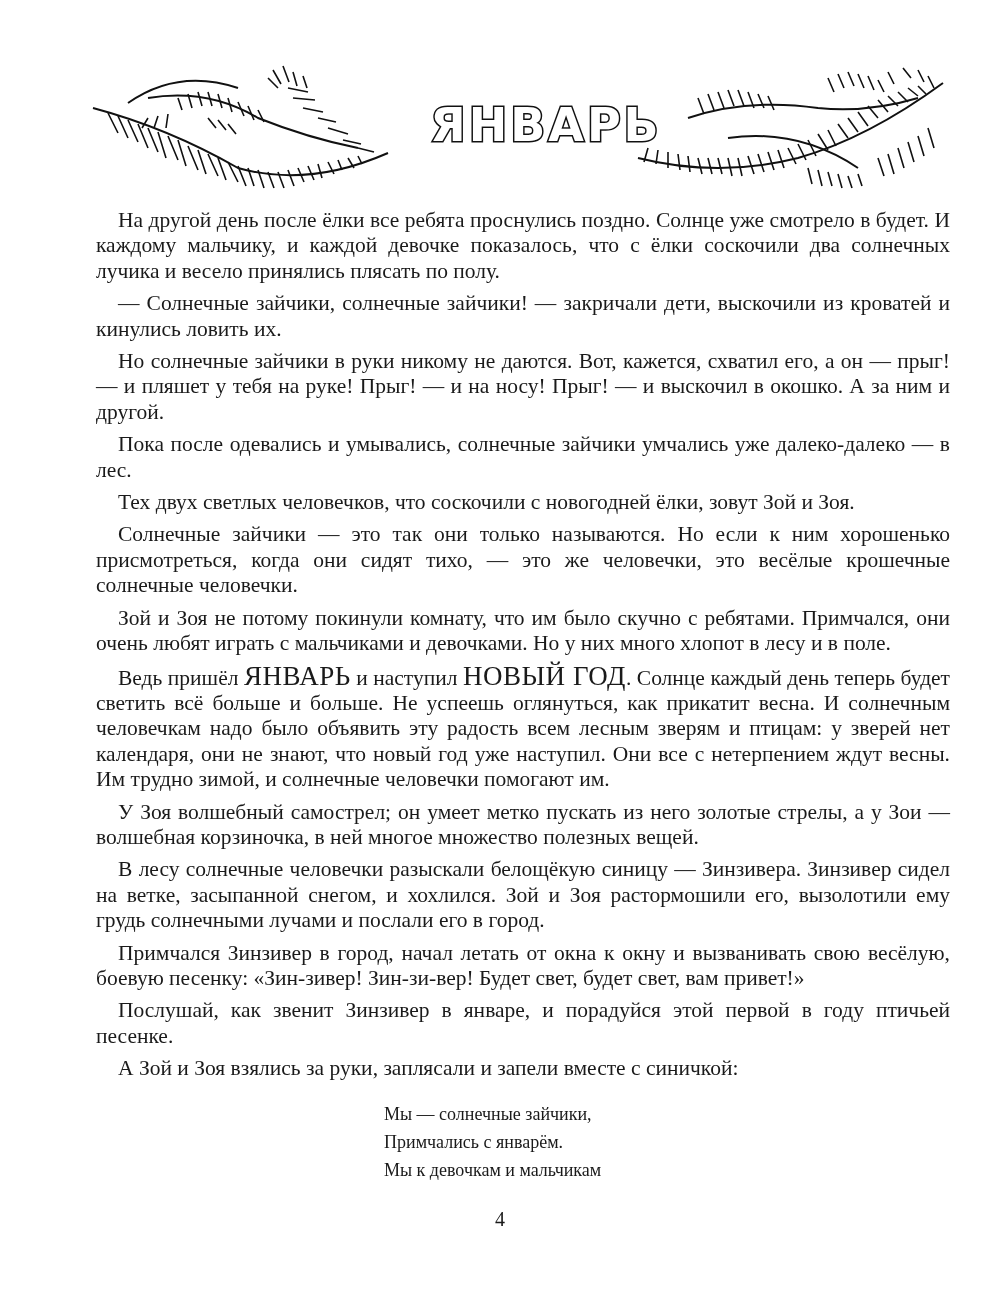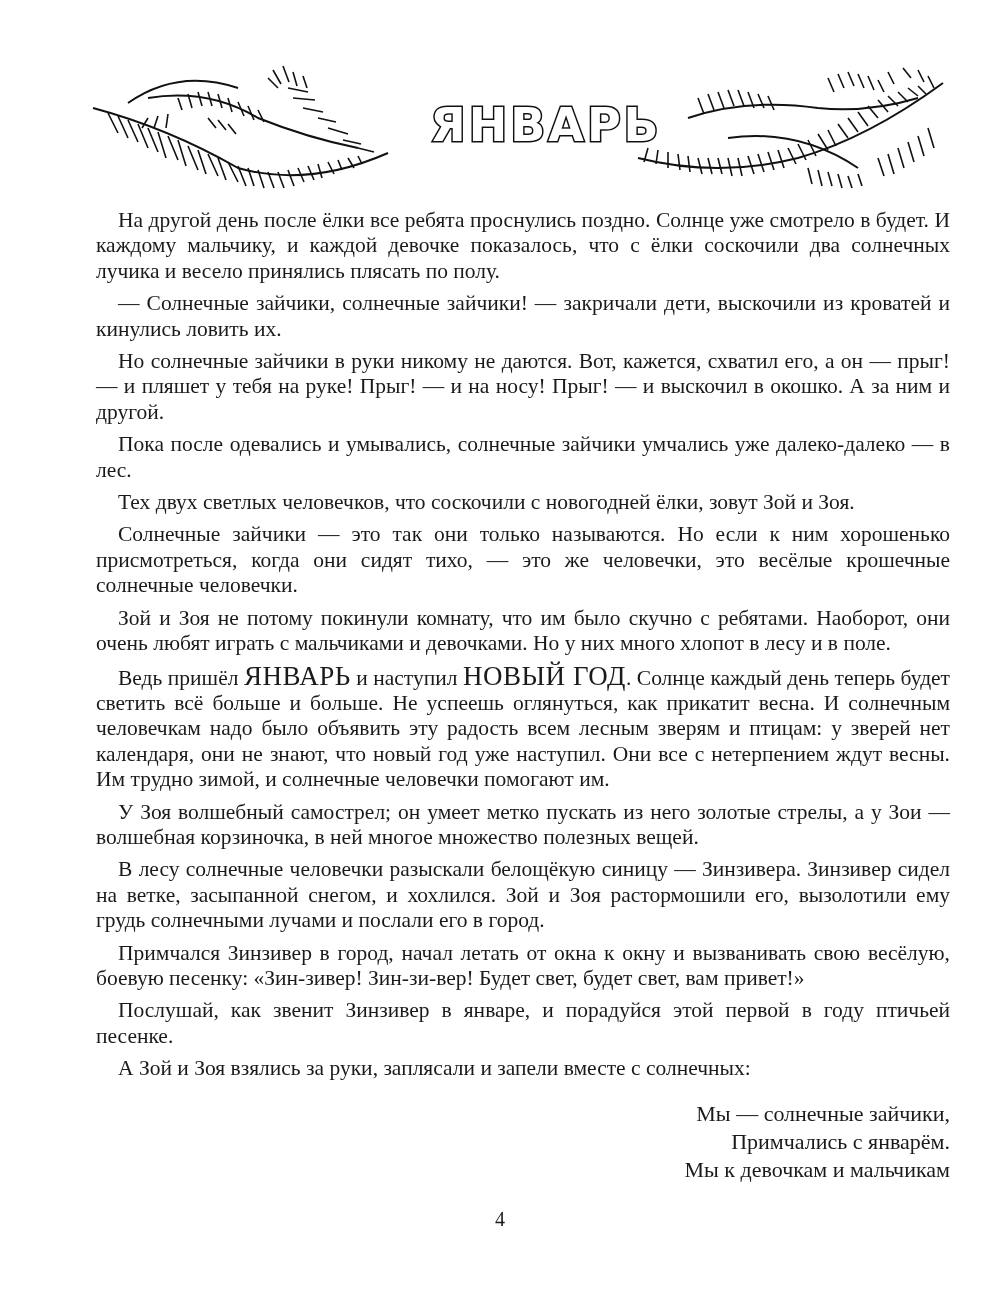--- a/index.html
+++ b/index.html
@@ -24,21 +24,21 @@
     line-height: 1;
   }
   .text {
     position: absolute; left: 118px; top: 208px; width: 832px;
     font-size: 21.5px; line-height: 25.4px;
   }
   .text p { margin: 0 0 7px 0; text-indent: 0; text-align: justify; text-align-last: left; }
   .text p.par { text-indent: 22px; margin-left: -22px; }
   .caps { font-size: 27px; letter-spacing: 0.5px; }
   .poem {
-    margin: 18px 0 18px 266px; font-size: 22px; line-height: 28px; text-align: right;
+    margin: 18px 0 18px 266px; font-size: 18px; line-height: 28px;
   }
   .poem div { white-space: nowrap; }
   .closing { margin-top: 10px; }
   .page-number {
     position: absolute; left: 0; width: 1000px; top: 1208px; text-align: center;
     font-size: 20px;
   }
 </style>
 </head>
 <body>
@@ -77,27 +77,27 @@
   </svg>
 </div>
 
 <div class="text">
   <p class="par">На другой день после ёлки все ребята проснулись поздно. Солнце уже смотрело в будет. И каждому мальчику, и каждой девочке показалось, что с ёлки соскочили два солнечных лучика и весело принялись плясать по полу.</p>
   <p class="par">— Солнечные зайчики, солнечные зайчики! — закричали дети, выскочили из кроватей и кинулись ловить их.</p>
   <p class="par">Но солнечные зайчики в руки никому не даются. Вот, кажется, схватил его, а он — прыг! — и пляшет у тебя на руке! Прыг! — и на носу! Прыг! — и выскочил в окошко. А за ним и другой.</p>
   <p class="par">Пока после одевались и умывались, солнечные зайчики умчались уже далеко-далеко — в лес.</p>
   <p class="par">Тех двух светлых человечков, что соскочили с новогодней ёлки, зовут Зой и Зоя.</p>
   <p class="par">Солнечные зайчики — это так они только называются. Но если к ним хорошенько присмотреться, когда они сидят тихо, — это же человечки, это весёлые крошечные солнечные человечки.</p>
-  <p class="par">Зой и Зоя не потому покинули комнату, что им было скучно с ребятами. Наоборот, они очень любят играть с мальчиками и девочками. Но у них много хлопот в лесу и в поле.</p>
+  <p class="par">Зой и Зоя не потому покинули комнату, что им было скучно с ребятами. Примчался, они очень любят играть с мальчиками и девочками. Но у них много хлопот в лесу и в поле.</p>
   <p class="par"><span>Ведь пришёл </span><span class="caps">ЯНВАРЬ</span><span> и наступил </span><span class="caps">НОВЫЙ ГОД</span><span>. Солнце каждый день теперь будет светить всё больше и больше. Не успеешь оглянуться, как прикатит весна. И солнечным человечкам надо было объявить эту радость всем лесным зверям и птицам: у зверей нет календаря, они не знают, что новый год уже наступил. Они все с нетерпением ждут весны. Им трудно зимой, и солнечные человечки помогают им.</span></p>
   <p class="par">У Зоя волшебный самострел; он умеет метко пускать из него золотые стрелы, а у Зои — волшебная корзиночка, в ней многое множество полезных вещей.</p>
   <p class="par">В лесу солнечные человечки разыскали белощёкую синицу — Зинзивера. Зинзивер сидел на ветке, засыпанной снегом, и хохлился. Зой и Зоя растормошили его, вызолотили ему грудь солнечными лучами и послали его в город.</p>
   <p class="par">Примчался Зинзивер в город, начал летать от окна к окну и вызванивать свою весёлую, боевую песенку: «Зин-зивер! Зин-зи-вер! Будет свет, будет свет, вам привет!»</p>
   <p class="par">Послушай, как звенит Зинзивер в январе, и порадуйся этой первой в году птичьей песенке.</p>
-  <p class="par">А Зой и Зоя взялись за руки, заплясали и запели вместе с солнечных:</p>
+  <p class="par">А Зой и Зоя взялись за руки, заплясали и запели вместе с синичкой:</p>
 
   <div class="poem">
     <div>Мы — солнечные зайчики,</div>
     <div>Примчались с январём.</div>
     <div>Мы к девочкам и мальчикам</div>
   </div>
 
 </div>
 
 <div class="page-number">4</div>

